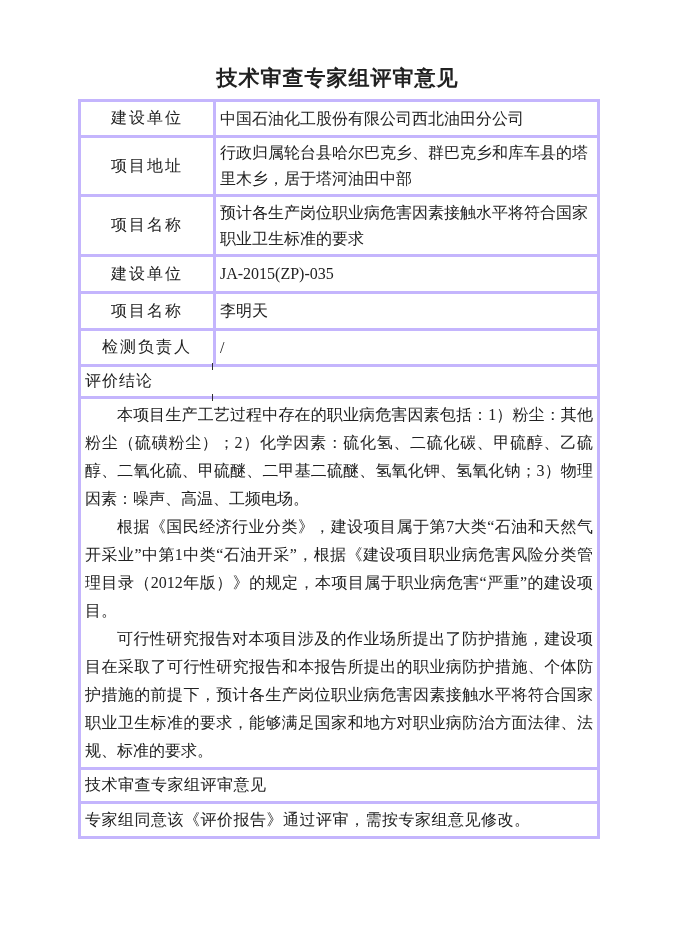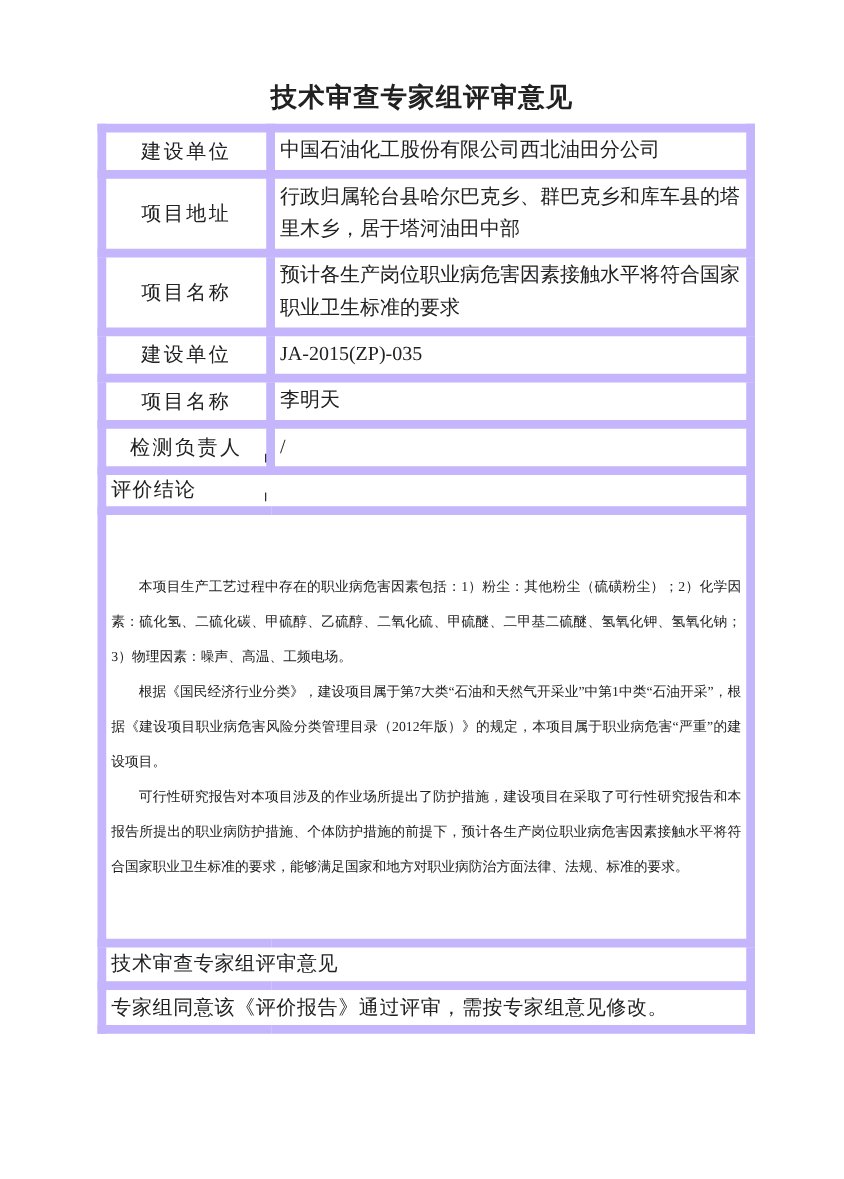--- a/index.html
+++ b/index.html
@@ -21,21 +21,21 @@
     line-height:30px;
   }
   table.report{
     position:absolute;
     left:78px;top:99px;
     width:519px;
     border-collapse:collapse;
     table-layout:fixed;
   }
   table.report td{
-    border:7px solid #c4b5fd;
+    border:3px solid #c4b5fd;
     font-size:16px;
     vertical-align:middle;
     padding:2px 4px;
     word-break:break-all;
     overflow:hidden;
   }
   col.c-label{width:135px;}
   col.c-value{width:384px;}
   td.label-cell{
     text-align:center;
@@ -64,21 +64,21 @@
   }
   td.body-cell{
     vertical-align:top;
     padding:5px 7px 4px 7px;
   }
   td.body-cell p{
     margin:0;
     text-indent:2em;
     text-align:justify;
     line-height:28px;
-    font-size:11px;
+    font-size:16px;
   }
   .scan-tick{
     position:absolute;
     left:212px;
     width:1px;height:7px;
     background:#2e2e2e;
   }
   .tick-a{top:363px;}
   .tick-b{top:394px;}
 </style>

